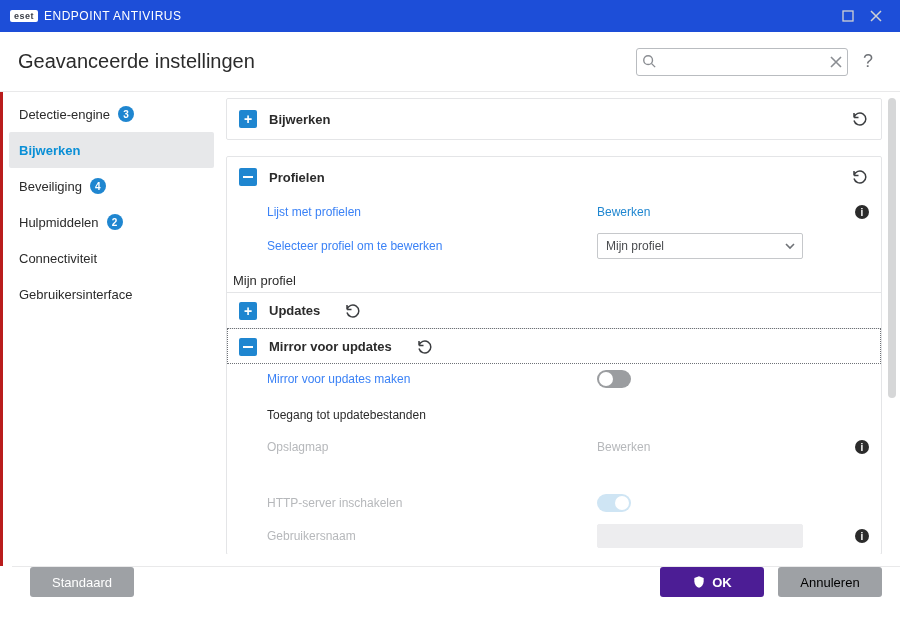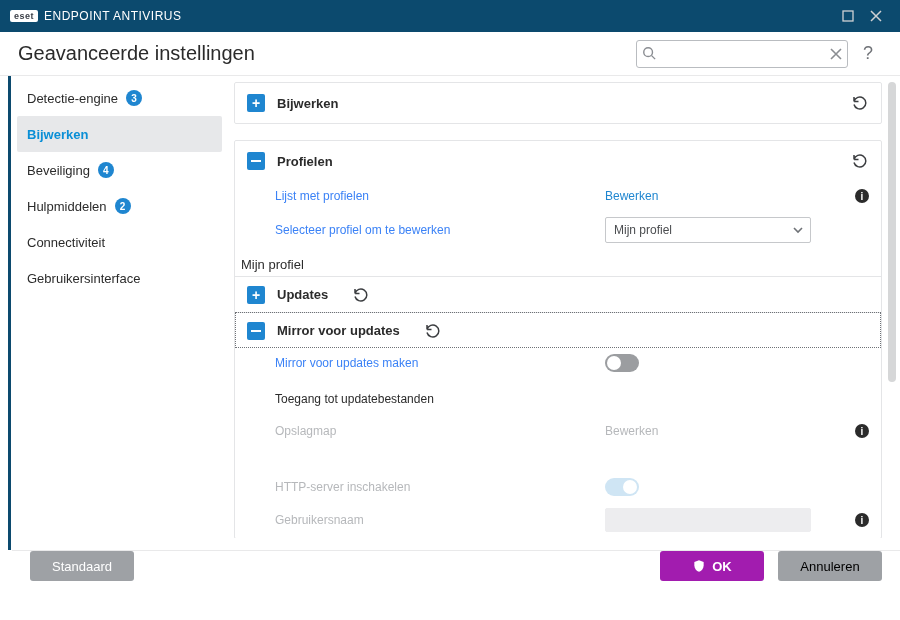--- a/index.html
+++ b/index.html
@@ -1,31 +1,31 @@
 <!DOCTYPE html>
 <html><head>
 <meta charset="utf-8">
 <style>
 * { box-sizing: border-box; margin: 0; padding: 0; font-family: "Segoe UI", Arial, sans-serif; }
 html, body { width: 900px; height: 620px; overflow: hidden; background: #fff; }
-.titlebar { height: 32px; background: #0c4a6e; color: #fff; display: flex; align-items: center; padding: 0 10px; }
+.titlebar { height: 32px; background: #1d4ed8; color: #fff; display: flex; align-items: center; padding: 0 10px; }
 .titlebar .brand { display: flex; align-items: center; gap: 6px; font-size: 12px; letter-spacing: 0.5px; }
 .titlebar .spacer { flex: 1; }
 .titlebar .win-btn { width: 28px; height: 28px; display: flex; align-items: center; justify-content: center; cursor: pointer; color: #cfd1d4; }
 .titlebar .win-btn svg { display: block; }
-.header { height: 44px; display: flex; align-items: center; padding: 0 18px; border-bottom: 1px solid #e9e9ea; }
+.header { height: 60px; display: flex; align-items: center; padding: 0 18px; border-bottom: 1px solid #e9e9ea; }
 .header h1 { font-size: 20px; font-weight: 400; color: #2b2b2b; }
 .header .spacer { flex: 1; }
 .search-wrap { position: relative; width: 212px; }
 .search-input { width: 100%; height: 28px; border: 1px solid #b9bcc0; border-radius: 3px; padding: 0 26px; font-size: 12px; color: #333; }
 .search-icon { position: absolute; left: 6px; top: 6px; color: #8a8d92; }
 .clear-icon { position: absolute; right: 6px; top: 6px; color: #8a8d92; cursor: pointer; }
 .help-btn { width: 28px; height: 28px; display: flex; align-items: center; justify-content: center; color: #6f7277; font-size: 18px; cursor: pointer; margin-left: 6px; }
 .body { display: flex; height: calc(620px - 32px - 56px - 58px); background: #fff; }
-.sidebar { width: 214px; padding: 4px 0 4px 6px; border-left: 3px solid #0c4a6e; margin-left: 8px; text-align: right; }
+.sidebar { width: 214px; padding: 4px 0 4px 6px; border-left: 3px solid #b91c1c; margin-left: 0; text-align: right; }
 .sidebar-item { display: flex; align-items: center; gap: 8px; height: 36px; padding: 0 12px 0 10px; font-size: 13px; color: #2b2b2b; cursor: pointer; border-radius: 2px; }
 .sidebar-item.active { background: #e7e8ea; color: #0a8fd6; font-weight: 600; }
 .badge { display: inline-flex; align-items: center; justify-content: center; min-width: 16px; height: 16px; border-radius: 8px; background: #1f86d0; color: #fff; font-size: 10px; font-weight: 700; padding: 0 4px; }
 .content { flex: 1; position: relative; padding: 6px 18px 12px 12px; overflow: hidden; }
 .content-scroll { position: absolute; inset: 6px 18px 12px 12px; overflow-y: auto; }
 .scrollbar-fake { position: absolute; right: 4px; top: 6px; width: 8px; height: 300px; background: #d6d7d8; border-radius: 4px; }
 .panel { border: 1px solid #e4e5e7; border-radius: 2px; background: #fff; margin-bottom: 16px; }
 .panel-head { display: flex; align-items: center; height: 40px; padding: 0 12px; gap: 12px; }
 .panel-head.bold .title { font-weight: 600; color: #2b2b2b; }
 .panel-head .title { font-size: 13px; color: #2b2b2b; }
@@ -52,21 +52,21 @@
 .toggle::after { content: ""; position: absolute; width: 14px; height: 14px; background: #fff; border-radius: 50%; top: 2px; left: 2px; transition: left .1s; }
 .toggle.on { background: #7fc1ea; }
 .toggle.on::after { left: 18px; }
 .toggle.dim { background: #cfe5f4; cursor: default; }
 .section-title { font-size: 12px; font-weight: 400; color: #2b2b2b; padding: 14px 0 10px 40px; }
 .text-input { width: 206px; height: 24px; background: #ededef; border: 1px solid #ededef; border-radius: 2px; }
 .footer { height: 58px; border-top: 1px solid #e9e9ea; display: flex; padding: 0 18px; gap: 14px; margin-left: 12px; }
 .btn { height: 30px; min-width: 104px; border-radius: 3px; border: none; font-size: 13px; cursor: pointer; display: inline-flex; align-items: center; justify-content: center; gap: 6px; }
 .btn-default { background: #9ea1a5; color: #fff; }
 .btn-gray { background: #9ea1a5; color: #000000; }
-.btn-primary { background: #a21caf; color: #fff; font-weight: 600; }
+.btn-primary { background: #4c1d95; color: #fff; font-weight: 600; }
 .footer .spacer { flex: 1; }
 .eset-logo { background: #fff; color: #3d4149; font-size: 9px; font-weight: 800; padding: 1px 4px; border-radius: 2px; letter-spacing: 0.5px; }
 </style>
 </head>
 <body>
 
 <div class="titlebar">
   <div class="brand">
     <span class="eset-logo">eset</span>
     <span>ENDPOINT ANTIVIRUS</span>

